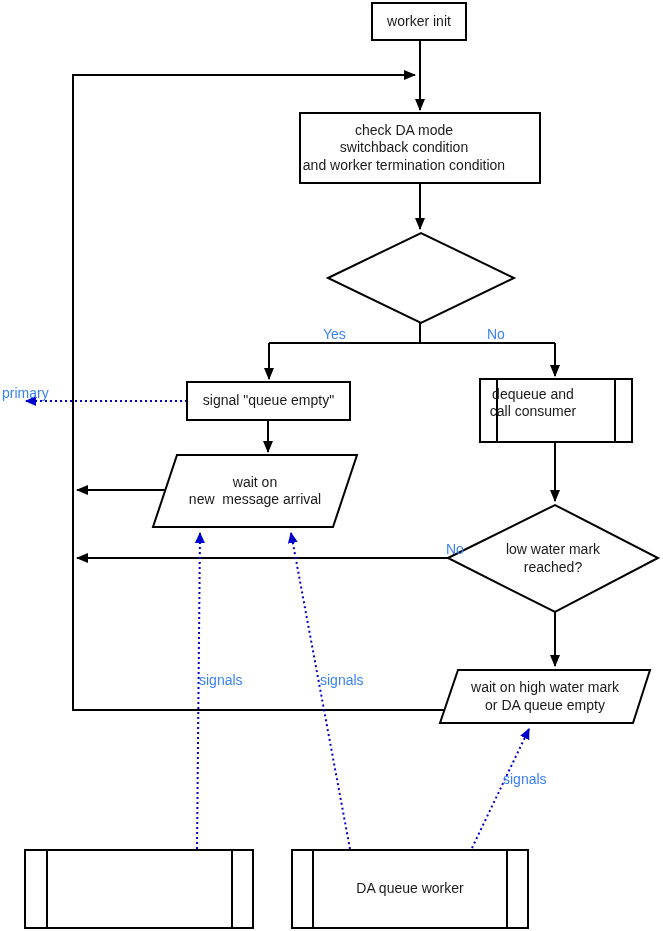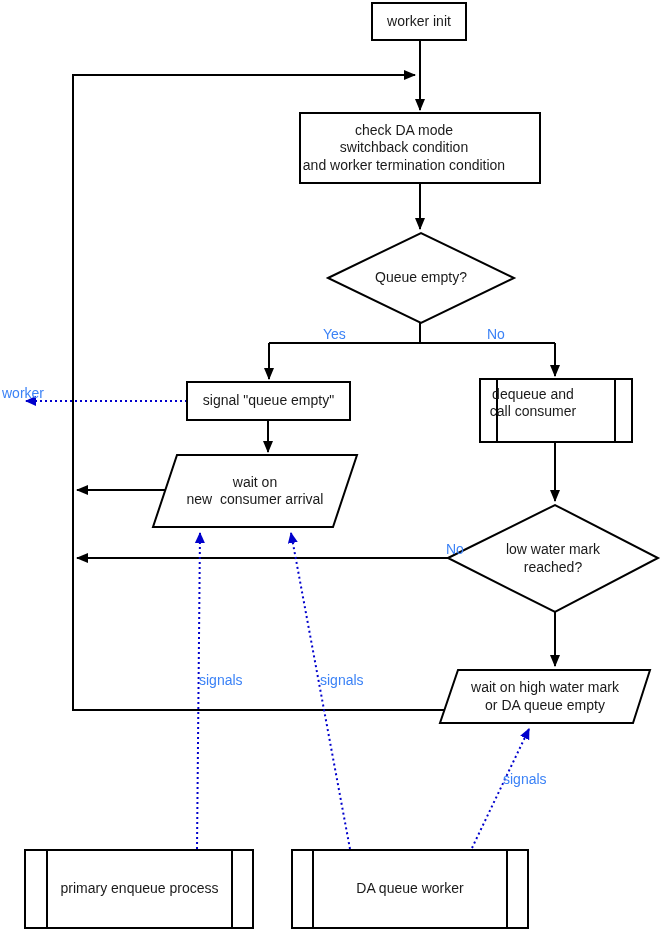--- a/index.html
+++ b/index.html
@@ -94,47 +94,45 @@
       <line x1="507" y1="850" x2="507" y2="928"></line>
     </g>
   </svg>
 
   <div class="lbl" style="left:372px;top:3px;width:94px;height:37px;">worker init</div>
 
   <div class="lbl" style="left:284px;top:113px;width:240px;height:70px;">check DA mode
 switchback condition
 and worker termination condition</div>
 
-  <div class="lbl" style="left:328px;top:233px;width:186px;height:90px;">Queue empty?</div>
 
   <div class="lbl" style="left:187px;top:382px;width:163px;height:38px;">signal "queue empty"</div>
 
   <div class="lbl" style="left:457px;top:379px;width:152px;height:48px;">dequeue and
 call consumer</div>
 
   <div class="lbl" style="left:153px;top:455px;width:204px;height:72px;">wait on
-new  consumer arrival</div>
+new  message arrival</div>
 
   <div class="lbl" style="left:440px;top:670px;width:210px;height:53px;">wait on high water mark
 or DA queue empty</div>
 
   <div class="lbl" style="left:448px;top:505px;width:210px;height:107px;">low water mark
 reached?</div>
 
-  <div class="lbl" style="left:47px;top:850px;width:185px;height:78px;">primary enqueue process</div>
 
   <div class="lbl" style="left:313px;top:850px;width:194px;height:78px;text-align:center;">DA queue worker</div>
 
   <div class="edge-lbl" style="left:323px;top:327px;">Yes</div>
 
   <div class="edge-lbl" style="left:487px;top:327px;">No</div>
 
   <div class="edge-lbl" style="left:446px;top:542px;">No</div>
 
-  <div class="edge-lbl" style="left:2px;top:386px;">worker</div>
+  <div class="edge-lbl" style="left:2px;top:386px;">primary</div>
 
   <div class="edge-lbl" style="left:199px;top:673px;">signals</div>
 
   <div class="edge-lbl" style="left:320px;top:673px;">signals</div>
 
   <div class="edge-lbl" style="left:503px;top:772px;">signals</div>
 
 </div>
 
 </body></html>

